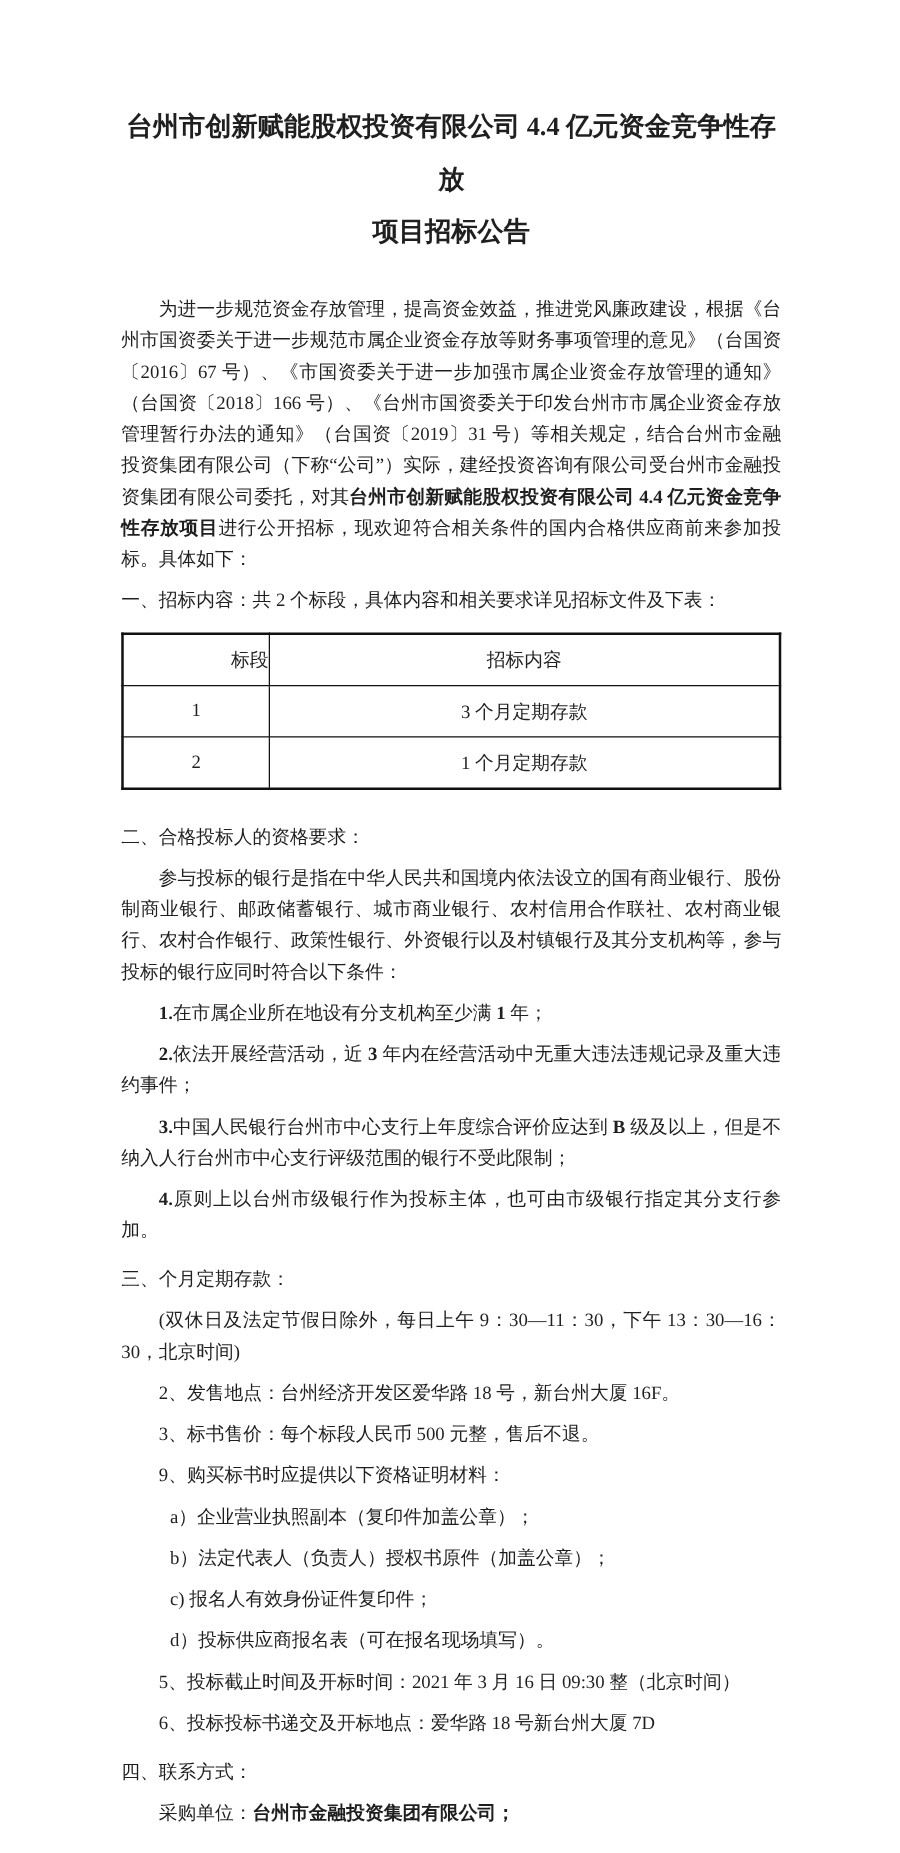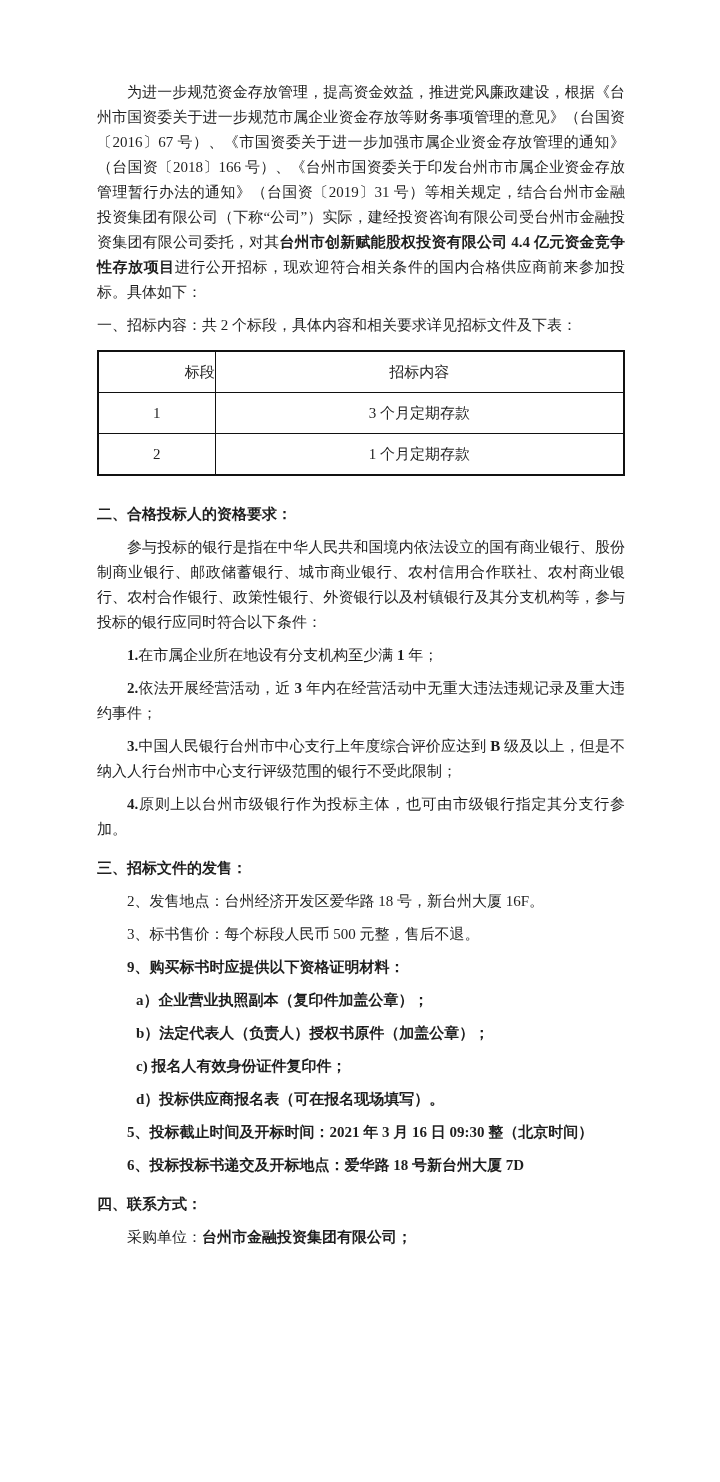--- a/index.html
+++ b/index.html
@@ -25,21 +25,21 @@
   }
   .title .tl { display: block; }
   .para {
     margin: 0;
     font-size: 15px;
     line-height: 25px;
     text-align: justify;
   }
   .indent { text-indent: 2em; }
   .sub { margin-left: 2.6em; text-align: left; }
-  .bold { font-weight: bold; }
+  .bold { font-weight: normal; }
   .gap-s { margin-top: 8px; }
   .gap-m { margin-top: 14px; }
   .gap-l { margin-top: 26px; }
   .bid-table {
     width: 100%;
     border-collapse: collapse;
     margin-top: 12px;
     border: 2px solid #111111;
     table-layout: fixed;
   }
@@ -52,20 +52,24 @@
     font-size: 15px;
     padding: 0;
   }
   .bid-table .col-section { width: 22%; text-align: right; }
 </style>
 </head>
 <body>
 
 <div class="page">
 
+  <h1 class="title">
+    <span class="tl">台州市创新赋能股权投资有限公司 4.4 亿元资金竞争性存放</span>
+    <span class="tl">项目招标公告</span>
+  </h1>
 
   <p class="para indent"><span>为进一步规范资金存放管理，提高资金效益，推进党风廉政建设，根据《台州市国资委关于进一步规范市属企业资金存放等财务事项管理的意见》（台国资〔2016〕67 号）、《市国资委关于进一步加强市属企业资金存放管理的通知》（台国资〔2018〕166 号）、《台州市国资委关于印发台州市市属企业资金存放管理暂行办法的通知》（台国资〔2019〕31 号）等相关规定，结合台州市金融投资集团有限公司（下称“公司”）实际，建经投资咨询有限公司受台州市金融投资集团有限公司委托，对其</span><span style="font-weight: bold;">台州市创新赋能股权投资有限公司 4.4 亿元资金竞争性存放项目</span><span>进行公开招标，现欢迎符合相关条件的国内合格供应商前来参加投标。具体如下：</span></p>
 
   <p class="para gap-s"><span style="font-weight: normal;">一、招标内容：</span><span>共 2 个标段，具体内容和相关要求详见招标文件及下表：</span></p>
 
   <table class="bid-table">
     <tbody>
         <tr>
       <th class="col-section">标段</th>
       <th>招标内容</th>
@@ -81,21 +85,22 @@
   </tbody>
     </table>
 
   <p class="para bold gap-l">二、合格投标人的资格要求：</p>
   <p class="para indent gap-s">参与投标的银行是指在中华人民共和国境内依法设立的国有商业银行、股份制商业银行、邮政储蓄银行、城市商业银行、农村信用合作联社、农村商业银行、农村合作银行、政策性银行、外资银行以及村镇银行及其分支机构等，参与投标的银行应同时符合以下条件：</p>
   <p class="para indent gap-s"><span style="font-weight: bold;">1.</span><span>在市属企业所在地设有分支机构至少满 </span><span style="font-weight: bold;">1</span><span> 年；</span></p>
   <p class="para indent gap-s"><span style="font-weight: bold;">2.</span><span>依法开展经营活动，近 </span><span style="font-weight: bold;">3</span><span> 年内在经营活动中无重大违法违规记录及重大违约事件；</span></p>
   <p class="para indent gap-s"><span style="font-weight: bold;">3.</span><span>中国人民银行台州市中心支行上年度综合评价应达到 </span><span style="font-weight: bold;">B</span><span> 级及以上，但是不纳入人行台州市中心支行评级范围的银行不受此限制；</span></p>
   <p class="para indent gap-s"><span style="font-weight: bold;">4.</span><span>原则上以台州市级银行作为投标主体，也可由市级银行指定其分支行参加。</span></p>
 
-  <p class="para bold gap-m">三、招标文件的发售：</p>
+  <p class="para bold gap-m">三、个月定期存款：</p>
+  <p class="para indent gap-s">(双休日及法定节假日除外，每日上午 9：30—11：30，下午 13：30—16：30，北京时间)</p>
   <p class="para indent gap-s">2、发售地点：台州经济开发区爱华路 18 号，新台州大厦 16F。</p>
   <p class="para indent gap-s">3、标书售价：每个标段人民币 500 元整，售后不退。</p>
   <p class="para indent bold gap-s">9、购买标书时应提供以下资格证明材料：</p>
   <p class="para sub bold gap-s">a）企业营业执照副本（复印件加盖公章）；</p>
   <p class="para sub bold gap-s">b）法定代表人（负责人）授权书原件（加盖公章）；</p>
   <p class="para sub bold gap-s">c) 报名人有效身份证件复印件；</p>
   <p class="para sub bold gap-s">d）投标供应商报名表（可在报名现场填写）。</p>
   <p class="para indent bold gap-s">5、投标截止时间及开标时间：2021 年 3 月 16 日 09:30 整（北京时间）</p>
   <p class="para indent bold gap-s">6、投标投标书递交及开标地点：爱华路 18 号新台州大厦 7D</p>
 

